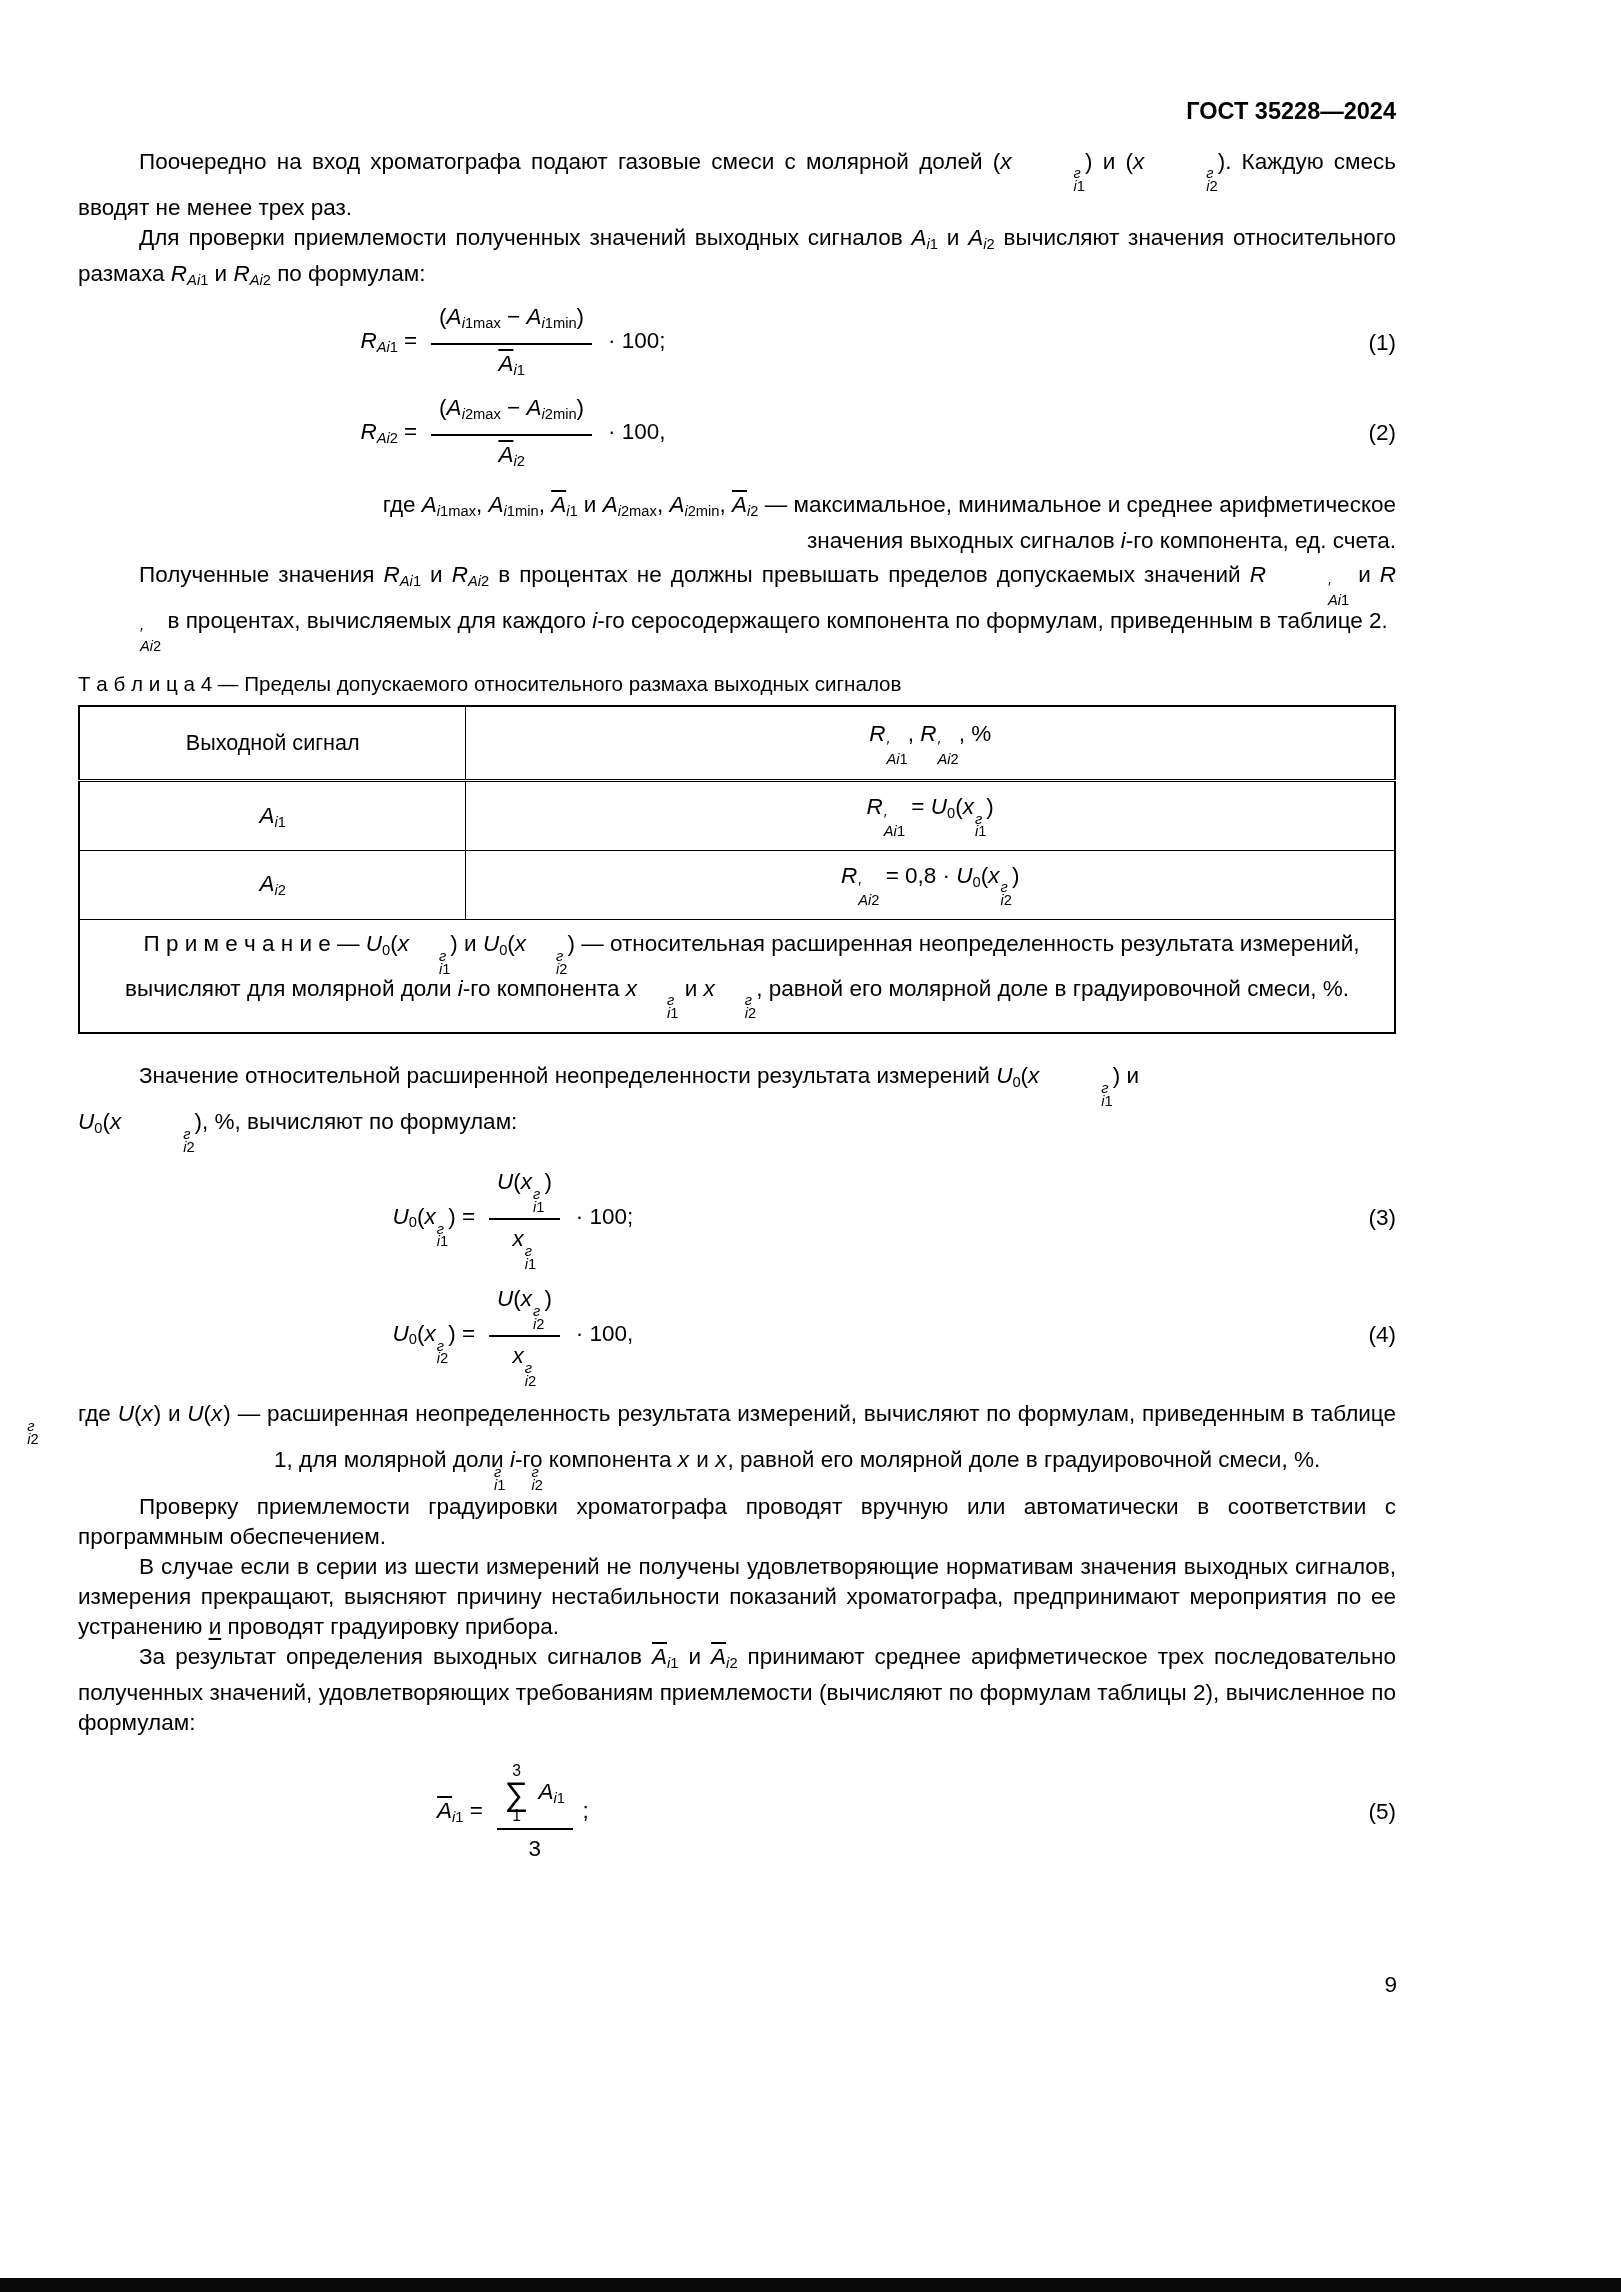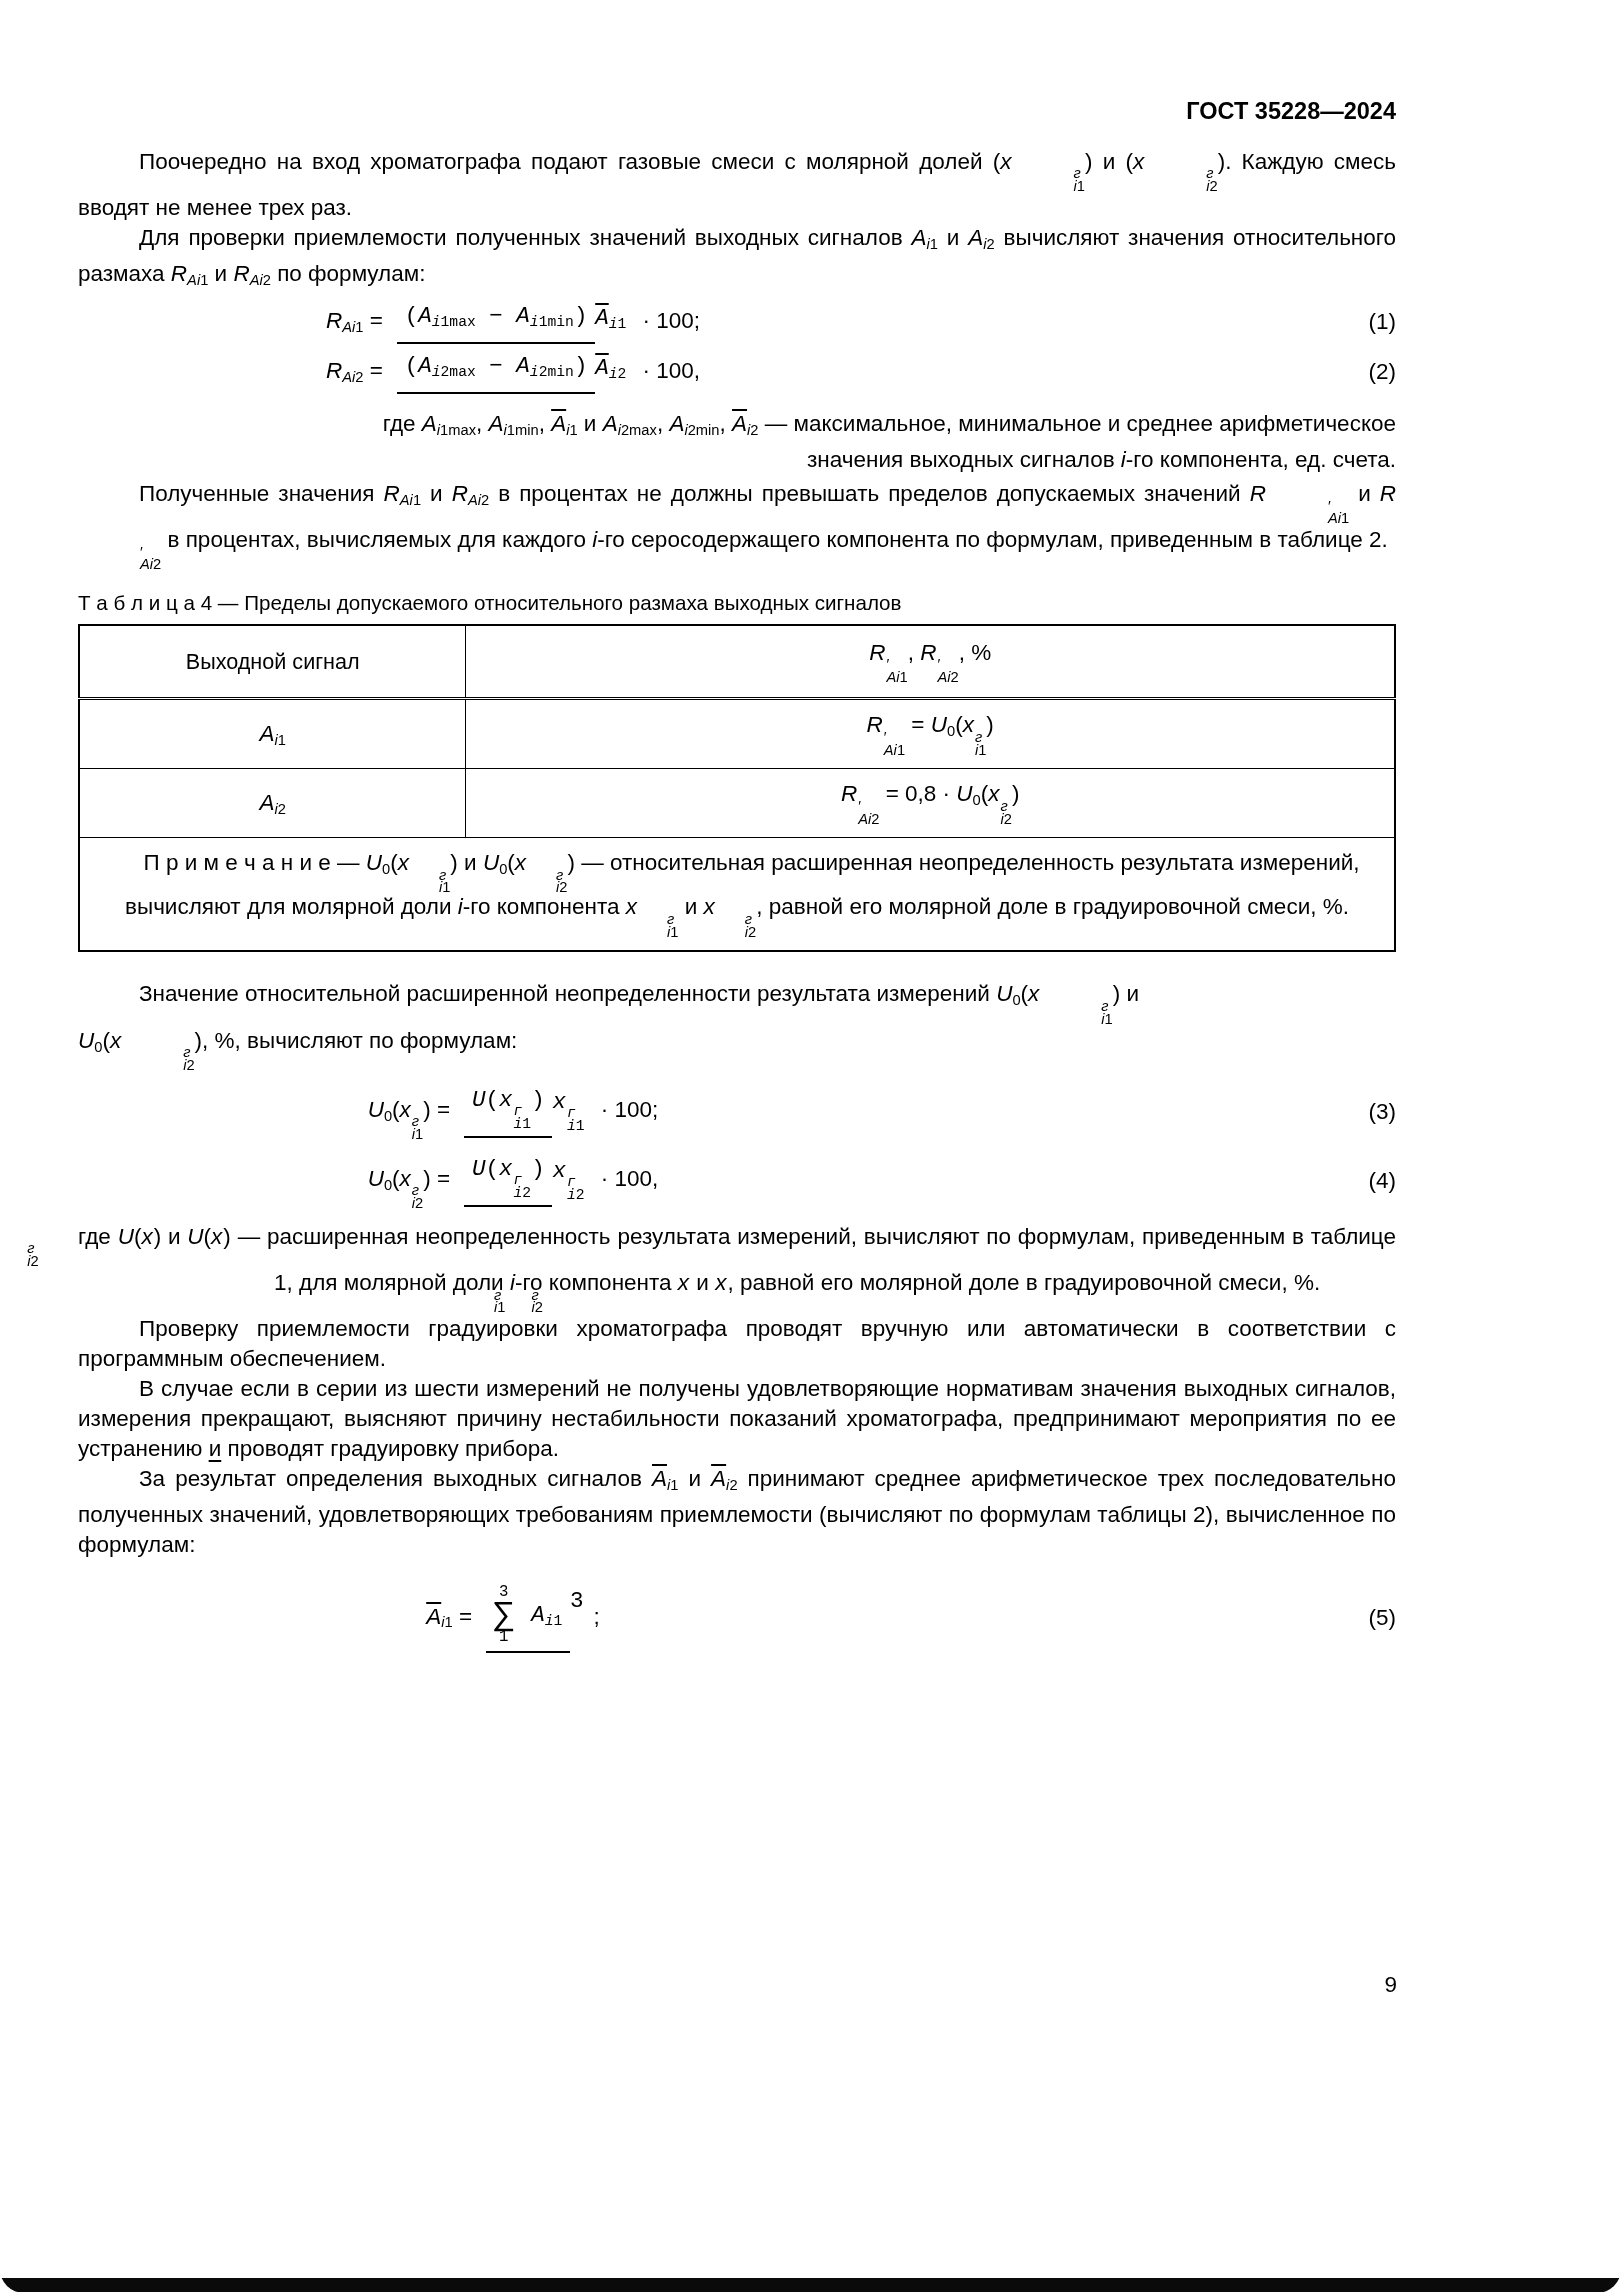--- a/index.html
+++ b/index.html
@@ -1,17 +1,17 @@
 <!DOCTYPE html>
 <html lang="ru"><head>
 <meta charset="utf-8">
 <style>
   html,body{margin:0;padding:0;background:#ffffff;}
   .page{position:relative;width:1621px;height:2293px;background:#ffffff;color:#000;
-        font-family:"Liberation Sans","DejaVu Sans",sans-serif;overflow:hidden;border-radius:24px;}
+        font-family:"Liberation Sans","DejaVu Sans",sans-serif;overflow:hidden;}
   .content{position:absolute;left:78px;top:98px;width:1318px;}
   .doc-header{text-align:right;font-size:23.5px;font-weight:700;margin:0 0 21.6px;}
   .para{font-size:22.5px;line-height:30px;text-align:justify;text-indent:61px;margin:0;}
   .where{font-size:22.5px;line-height:30px;margin:0;}
   .where-1{padding-left:369px;text-indent:-369px;text-align:right;margin-top:15px;}
   .where-2{padding-left:196px;text-indent:-196px;text-align:justify;margin-top:7.8px;}
   .p-limits{margin-top:3.9px;}
   .p-after-table{margin-top:27.4px;}
   .table-caption{font-size:20.6px;line-height:27.4px;margin:17.6px 0 7.8px;}
   .gost-table{width:100%;border-collapse:collapse;border:2px solid #000;}
@@ -29,21 +29,21 @@
   .page-footer{position:absolute;top:1972px;right:224px;font-size:22.5px;}
   .scan-edge{position:absolute;left:0;bottom:0;width:100%;height:14.7px;background:#0a0a0a;}
 
   
   .mfml{font-size:22.5px;}
   .mit{font-style:italic;}
   .msub{font-size:14.7px;vertical-align:-3.9px;}
   .mst{display:inline-flex;flex-direction:column;align-items:flex-start;font-size:14.7px;
        line-height:12.7px;vertical-align:-9.8px;margin-left:1px;}
   .mstt,.mstb{display:block;}
-  .mf{display:inline-flex;flex-direction:row;vertical-align:middle;margin:0 9.8px 0 7.8px;font-family:Liberation Mono, monospace;}
+  .mf{display:inline-flex;flex-direction:column;vertical-align:middle;margin:0 9.8px 0 7.8px;}
   .mfn{display:block;text-align:center;padding:2px 7.8px 4.9px;border-bottom:2px solid #000;line-height:29px;}
   .mfd{display:block;text-align:center;padding-top:3.9px;line-height:29px;}
   .mov{text-decoration:overline;}
   .mul{text-decoration:underline;text-underline-offset:3.9px;}
   .msm{display:inline-flex;flex-direction:column;align-items:center;vertical-align:middle;line-height:1;margin-right:3.9px;}
   .msmt,.msmb{font-size:15.7px;line-height:15.7px;}
   .msms{font-size:33px;line-height:29px;}
 </style>
 </head>
 <body>

